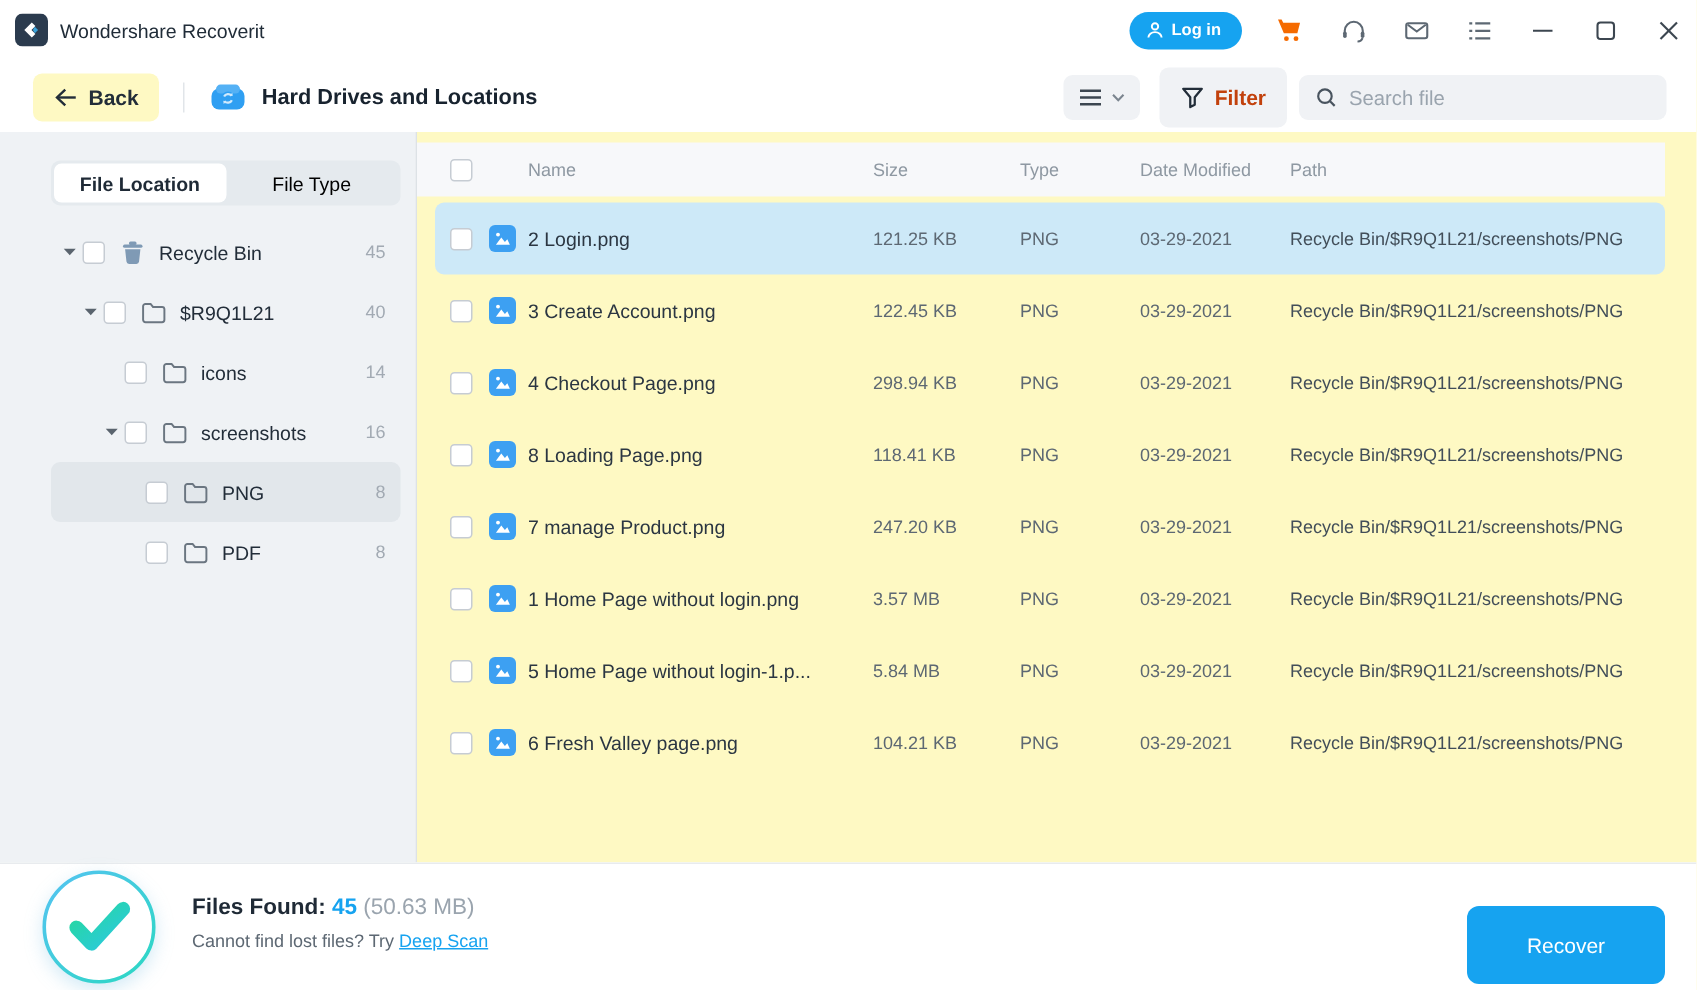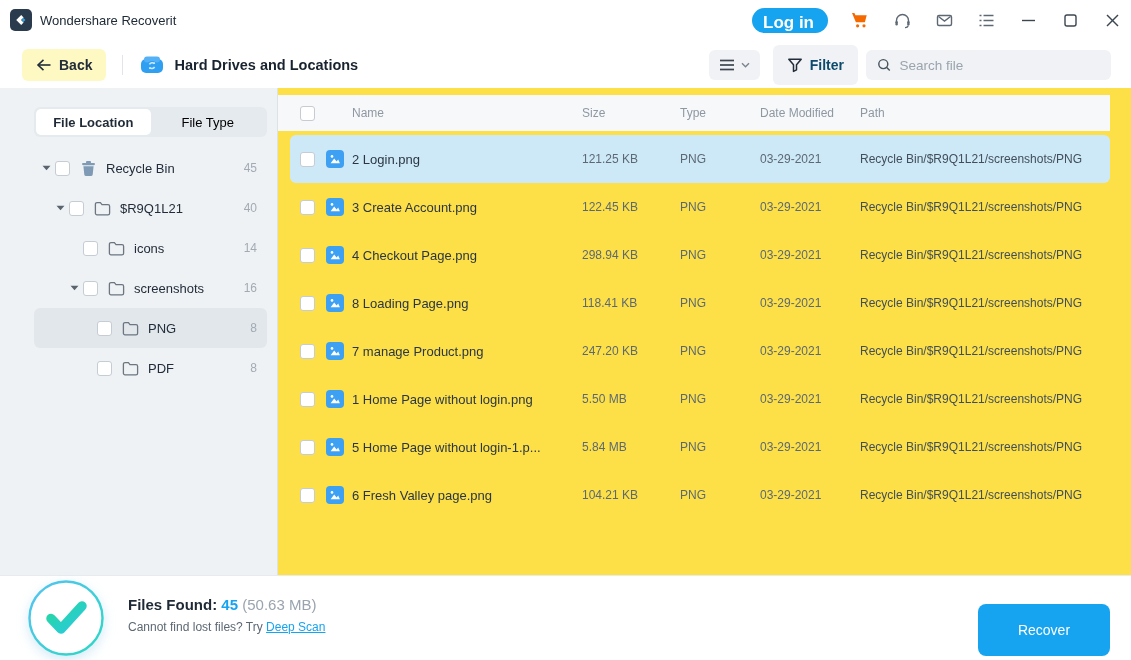--- a/index.html
+++ b/index.html
@@ -5,53 +5,53 @@
   * { margin:0; padding:0; box-sizing:border-box; }
   html,body { width:1131px; height:660px; }
   body { font-family:"Liberation Sans", sans-serif; background:#fff; overflow:hidden; }
   .window { position:relative; width:1131px; height:660px; background:#fff; }
 
   
   .titlebar { position:absolute; top:0; left:0; right:0; height:40px; display:flex; align-items:center; padding:0 9px 0 10px; background:#fff; }
   .logo { width:22px; height:22px; margin-right:8px; flex:0 0 auto; }
   .app-title { font-size:13px; color:#202c38; }
   .titlebar-right { margin-left:auto; display:flex; align-items:center; gap:22px; }
-  .login-btn { display:flex; align-items:center; gap:5px; background:var(--accent); color:#fff; font-size:17px; font-weight:bold; border:none; border-radius:13px; height:25px; padding:0 14px 0 11px; cursor:pointer;flex-direction:column; }
+  .login-btn { display:flex; align-items:center; gap:5px; background:var(--accent); color:#fff; font-size:11px; font-weight:bold; border:none; border-radius:13px; height:25px; padding:0 14px 0 11px; cursor:pointer; }
   .tb-icon { width:20px; height:20px; display:flex; align-items:center; justify-content:center; cursor:pointer; }
 
   
   .toolbar { position:absolute; top:48px; left:22px; right:20px; height:34px; display:flex; align-items:center; }
   .back-btn { display:flex; align-items:center; gap:7px; background:#fef9c3; border:none; border-radius:6px; height:32px; padding:0 14px; font-size:14px; font-weight:bold; color:#222d39; cursor:pointer; font-family:inherit; }
   .tb-divider { width:1px; height:20px; background:#e1e5e9; margin:0 16px; }
   .scan-title-wrap { display:flex; align-items:center; gap:9px; }
   .scan-title { font-size:14.5px; font-weight:bold; color:#18232f; }
   .toolbar-right { margin-left:auto; display:flex; align-items:center; }
   .view-btn { display:flex; align-items:center; gap:6px; background:#f0f2f5; border:none; border-radius:6px; height:30px; padding:0 10px; cursor:pointer; }
-  .filter-btn { display:flex; align-items:center; gap:7px; background:#f0f2f5; border:none; border-radius:6px; height:40px; padding:0 14px; margin-left:13px; font-size:14px; font-weight:bold; color:#0c4a6e; cursor:pointer; font-family:inherit; }
+  .filter-btn { display:flex; align-items:center; gap:7px; background:#f0f2f5; border:none; border-radius:6px; height:40px; padding:0 14px; margin-left:13px; font-size:14px; font-weight:bold; color:#c2410c; cursor:pointer; font-family:inherit; }
   .search-box { display:flex; align-items:center; gap:8px; background:#f0f2f5; border-radius:6px; height:30px; width:245px; margin-left:8px; padding:0 11px; }
   .search-box input { border:none; background:transparent; outline:none; font-size:13.5px; color:#2a3440; width:100%; font-family:inherit; }
   .search-box input::placeholder { color:#9aa4ae; }
 
   
   .sidebar { position:absolute; top:88px; left:0; width:277px; bottom:85px; background:var(--sidebar-bg); overflow:hidden; }
   .v-divider { position:absolute; top:88px; left:277px; bottom:85px; width:1px; background:#dde2e6; }
   .tabs { position:absolute; top:19px; left:34px; right:10px; height:30px; background:#e5eaee; border-radius:6px; display:flex; padding:2px; }
   .tab { flex:1; border:none; background:transparent; border-radius:5px; font-size:13px; color:#000000; cursor:pointer; font-family:inherit; }
   .tab.active { background:#fff; color:#1f2a36; font-weight:bold; }
   .tree { position:absolute; top:60px; left:34px; right:10px; }
   .tree-row { display:flex; align-items:center; height:40px; border-radius:6px; padding-right:10px; cursor:pointer; }
   .tree-row.selected { background:#e2e7eb; }
   .tree-arrow { width:12px; flex:0 0 auto; display:flex; align-items:center; justify-content:center; margin-right:3px; cursor:pointer; }
   .checkbox { width:15px; height:15px; flex:0 0 auto; background:#fff; border:1px solid #c6ccd3; border-radius:3px; margin-right:9px; cursor:pointer; }
   .tree-icon { width:19px; flex:0 0 auto; display:flex; align-items:center; justify-content:center; margin-right:8px; }
   .tree-label { flex:1; font-size:13px; color:#222d39; white-space:nowrap; overflow:hidden; }
   .tree-count { font-size:12px; color:#a2aab3; }
 
   
-  .main { position:absolute; top:88px; left:278px; right:0; bottom:85px; background:#fde047; }
+  .main { position:absolute; top:88px; left:278px; right:0; bottom:85px; background:#fef9c3; }
   .tgrid { display:grid; grid-template-columns:36px 26px 1fr 100px 88px 100px 252px; align-items:center; }
   .thead { height:36px; margin:7px 21px 4px 0; padding-left:12px; background:#f7f8fa; color:#8e98a2; font-size:12px; }
   .thead .checkbox { margin:0 0 0 10px; }
   .th-size, .td-size { padding-left:12px; }
   .th-type, .td-type { padding-left:10px; }
   .th-date, .td-date { padding-left:2px; }
   .th-path, .td-path { padding-left:2px; }
   .trow { height:48px; margin:0 21px 0 12px; border-radius:6px; }
   .trow.selected { background:var(--selected-row); }
   .trow .checkbox { margin:0 0 0 10px; }
@@ -401,21 +401,21 @@
         <div class="trow tgrid">
           <span class="checkbox"></span>
           <span style="display:flex;">
             <svg class="file-icon" viewBox="0 0 18 18">
               <rect width="18" height="18" rx="4" fill="#3da0f2"></rect>
               <circle cx="6" cy="6.4" r="1.3" fill="#fff"></circle>
               <path d="M4.6 13.2 L8.2 8.4 L10.6 11.4 L12.2 9.5 L13.9 13.2 Z" fill="#fff"></path>
             </svg>
           </span>
           <span class="td-name">1 Home Page without login.png</span>
-          <span class="td-size">5.50 MB</span>
+          <span class="td-size">3.57 MB</span>
           <span class="td-type">PNG</span>
           <span class="td-date">03-29-2021</span>
           <span class="td-path">Recycle Bin/$R9Q1L21/screenshots/PNG</span>
         </div>
 
         <div class="trow tgrid">
           <span class="checkbox"></span>
           <span style="display:flex;">
             <svg class="file-icon" viewBox="0 0 18 18">
               <rect width="18" height="18" rx="4" fill="#3da0f2"></rect>

